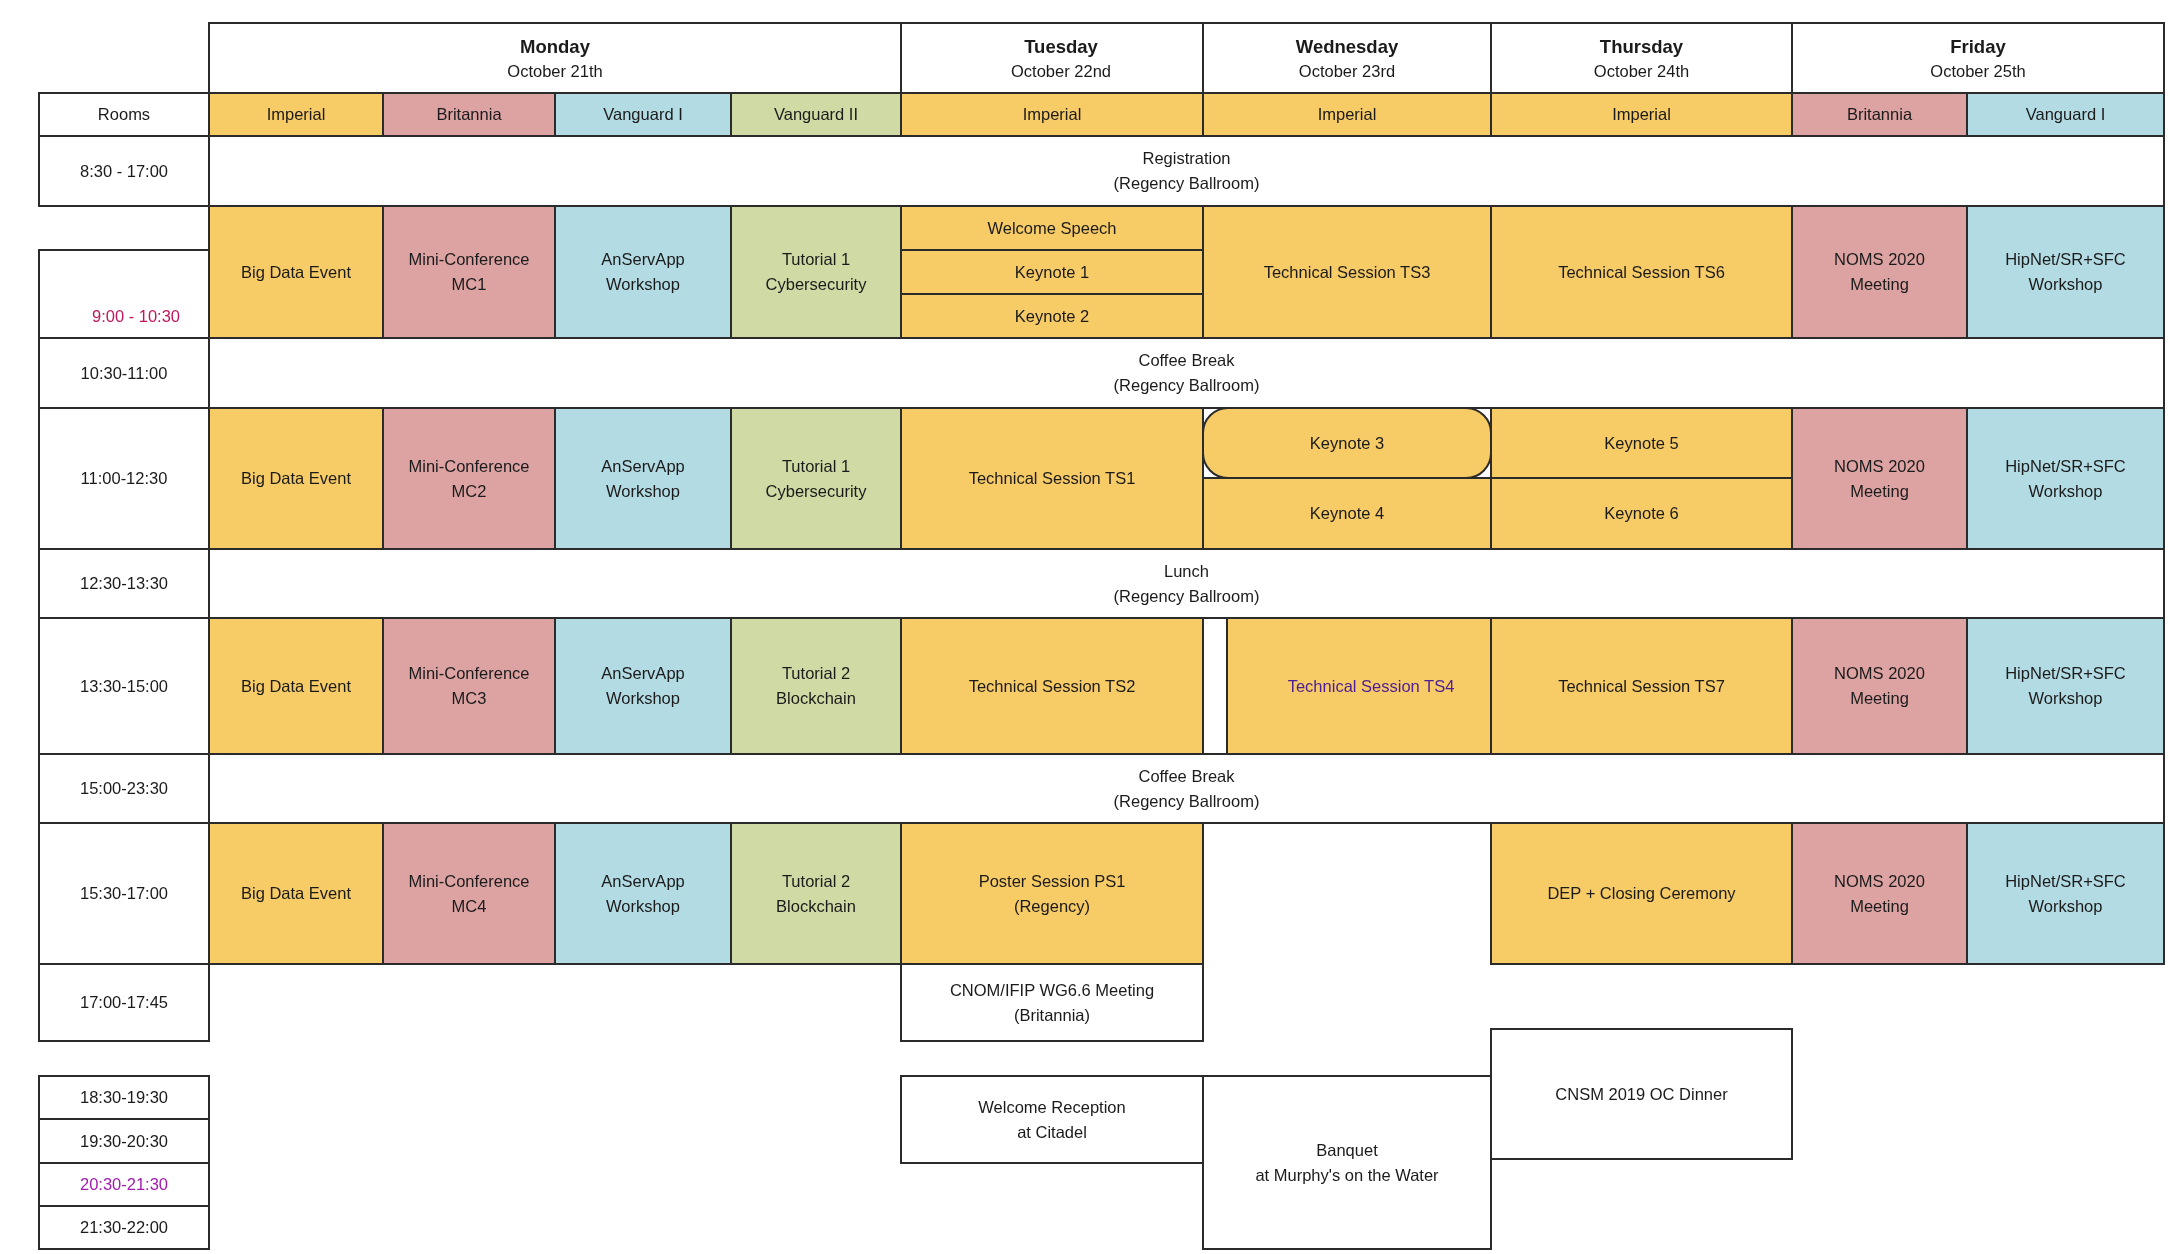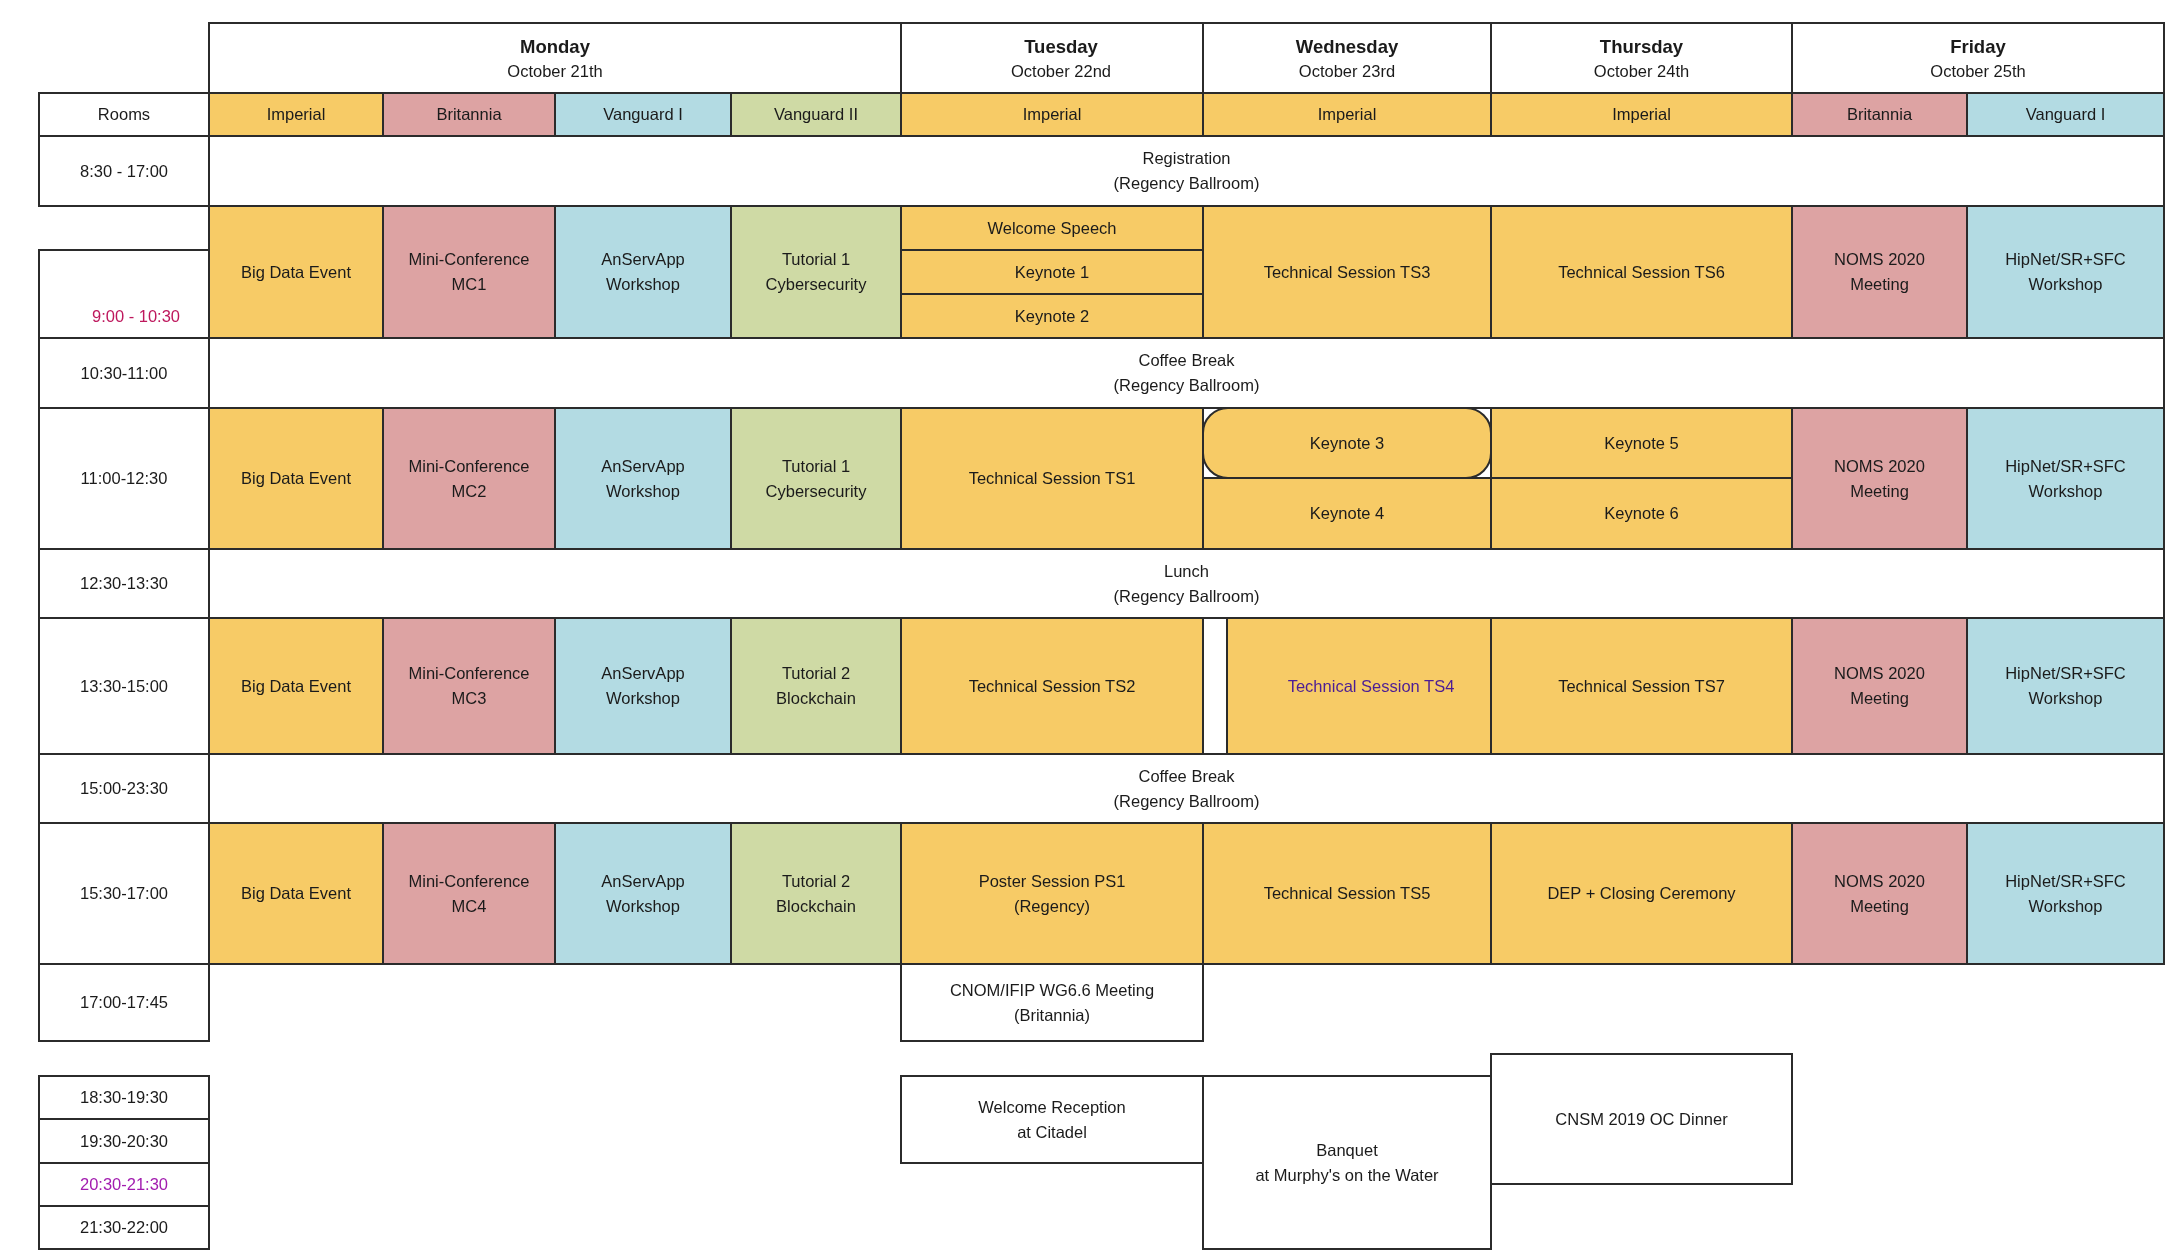--- a/index.html
+++ b/index.html
@@ -98,29 +98,28 @@
     <div class="cell" style="left: 900px; top: 822px; width: 304px; height: 143px; background: rgb(247, 203, 102); border-color: rgb(43, 43, 43); color: rgb(27, 27, 27);">Poster Session PS1
 (Regency)</div>
     <div class="cell" style="left: 900px; top: 963px; width: 304px; height: 79px; background: rgb(255, 255, 255); border-color: rgb(43, 43, 43); color: rgb(27, 27, 27);">CNOM/IFIP WG6.6 Meeting
 (Britannia)</div>
     <div class="cell" style="left: 900px; top: 1075px; width: 304px; height: 89px; background: rgb(255, 255, 255); border-color: rgb(43, 43, 43); color: rgb(27, 27, 27);">Welcome Reception
 at Citadel</div>
     <div class="cell" style="left: 1202px; top: 205px; width: 290px; height: 134px; background: rgb(247, 203, 102); border-color: rgb(43, 43, 43); color: rgb(27, 27, 27);">Technical Session TS3</div>
     <div class="cell" style="left: 1202px; top: 407px; width: 290px; height: 72px; background: rgb(247, 203, 102); border-color: rgb(43, 43, 43); color: rgb(27, 27, 27); border-radius: 26px;">Keynote 3</div>
     <div class="cell" style="left: 1202px; top: 477px; width: 290px; height: 73px; background: rgb(247, 203, 102); border-color: rgb(43, 43, 43); color: rgb(27, 27, 27);">Keynote 4</div>
     <div class="cell" style="left: 1202px; top: 617px; width: 290px; height: 138px; background: rgb(247, 203, 102); border-color: rgb(43, 43, 43); color: #4c1d95; margin-left: 24px;">Technical Session TS4</div>
-    <div class="cell" style="left: 1202px; top: 822px; width: 290px; height: 143px; background: rgb(247, 203, 102); border-color: rgb(43, 43, 43); color: rgb(27, 27, 27);">Technical Session TS5</div>
     <div class="cell" style="left: 1202px; top: 1075px; width: 290px; height: 175px; background: rgb(255, 255, 255); border-color: rgb(43, 43, 43); color: rgb(27, 27, 27);">Banquet
 at Murphy's on the Water</div>
     <div class="cell" style="left: 1490px; top: 205px; width: 303px; height: 134px; background: rgb(247, 203, 102); border-color: rgb(43, 43, 43); color: rgb(27, 27, 27);">Technical Session TS6</div>
     <div class="cell" style="left: 1490px; top: 407px; width: 303px; height: 72px; background: rgb(247, 203, 102); border-color: rgb(43, 43, 43); color: rgb(27, 27, 27);">Keynote 5</div>
     <div class="cell" style="left: 1490px; top: 477px; width: 303px; height: 73px; background: rgb(247, 203, 102); border-color: rgb(43, 43, 43); color: rgb(27, 27, 27);">Keynote 6</div>
     <div class="cell" style="left: 1490px; top: 617px; width: 303px; height: 138px; background: rgb(247, 203, 102); border-color: rgb(43, 43, 43); color: rgb(27, 27, 27);">Technical Session TS7</div>
     <div class="cell" style="left: 1490px; top: 822px; width: 303px; height: 143px; background: rgb(247, 203, 102); border-color: rgb(43, 43, 43); color: rgb(27, 27, 27);">DEP + Closing Ceremony</div>
-    <div class="cell" style="left: 1490px; top: 1053px; width: 303px; height: 132px; background: rgb(255, 255, 255); border-color: rgb(43, 43, 43); color: rgb(27, 27, 27);">CNSM 2019 OC Dinner</div>
+    <div class="cell" style="left: 1490px; top: 1028px; width: 303px; height: 132px; background: rgb(255, 255, 255); border-color: rgb(43, 43, 43); color: rgb(27, 27, 27);">CNSM 2019 OC Dinner</div>
     <div class="cell" style="left: 1791px; top: 205px; width: 177px; height: 134px; background: rgb(221, 163, 163); border-color: rgb(43, 43, 43); color: rgb(27, 27, 27);">NOMS 2020
 Meeting</div>
     <div class="cell" style="left: 1791px; top: 407px; width: 177px; height: 143px; background: rgb(221, 163, 163); border-color: rgb(43, 43, 43); color: rgb(27, 27, 27);">NOMS 2020
 Meeting</div>
     <div class="cell" style="left: 1791px; top: 617px; width: 177px; height: 138px; background: rgb(221, 163, 163); border-color: rgb(43, 43, 43); color: rgb(27, 27, 27);">NOMS 2020
 Meeting</div>
     <div class="cell" style="left: 1791px; top: 822px; width: 177px; height: 143px; background: rgb(221, 163, 163); border-color: rgb(43, 43, 43); color: rgb(27, 27, 27);">NOMS 2020
 Meeting</div>
     <div class="cell" style="left: 1966px; top: 205px; width: 199px; height: 134px; background: rgb(179, 219, 227); border-color: rgb(43, 43, 43); color: rgb(27, 27, 27);">HipNet/SR+SFC
 Workshop</div>

